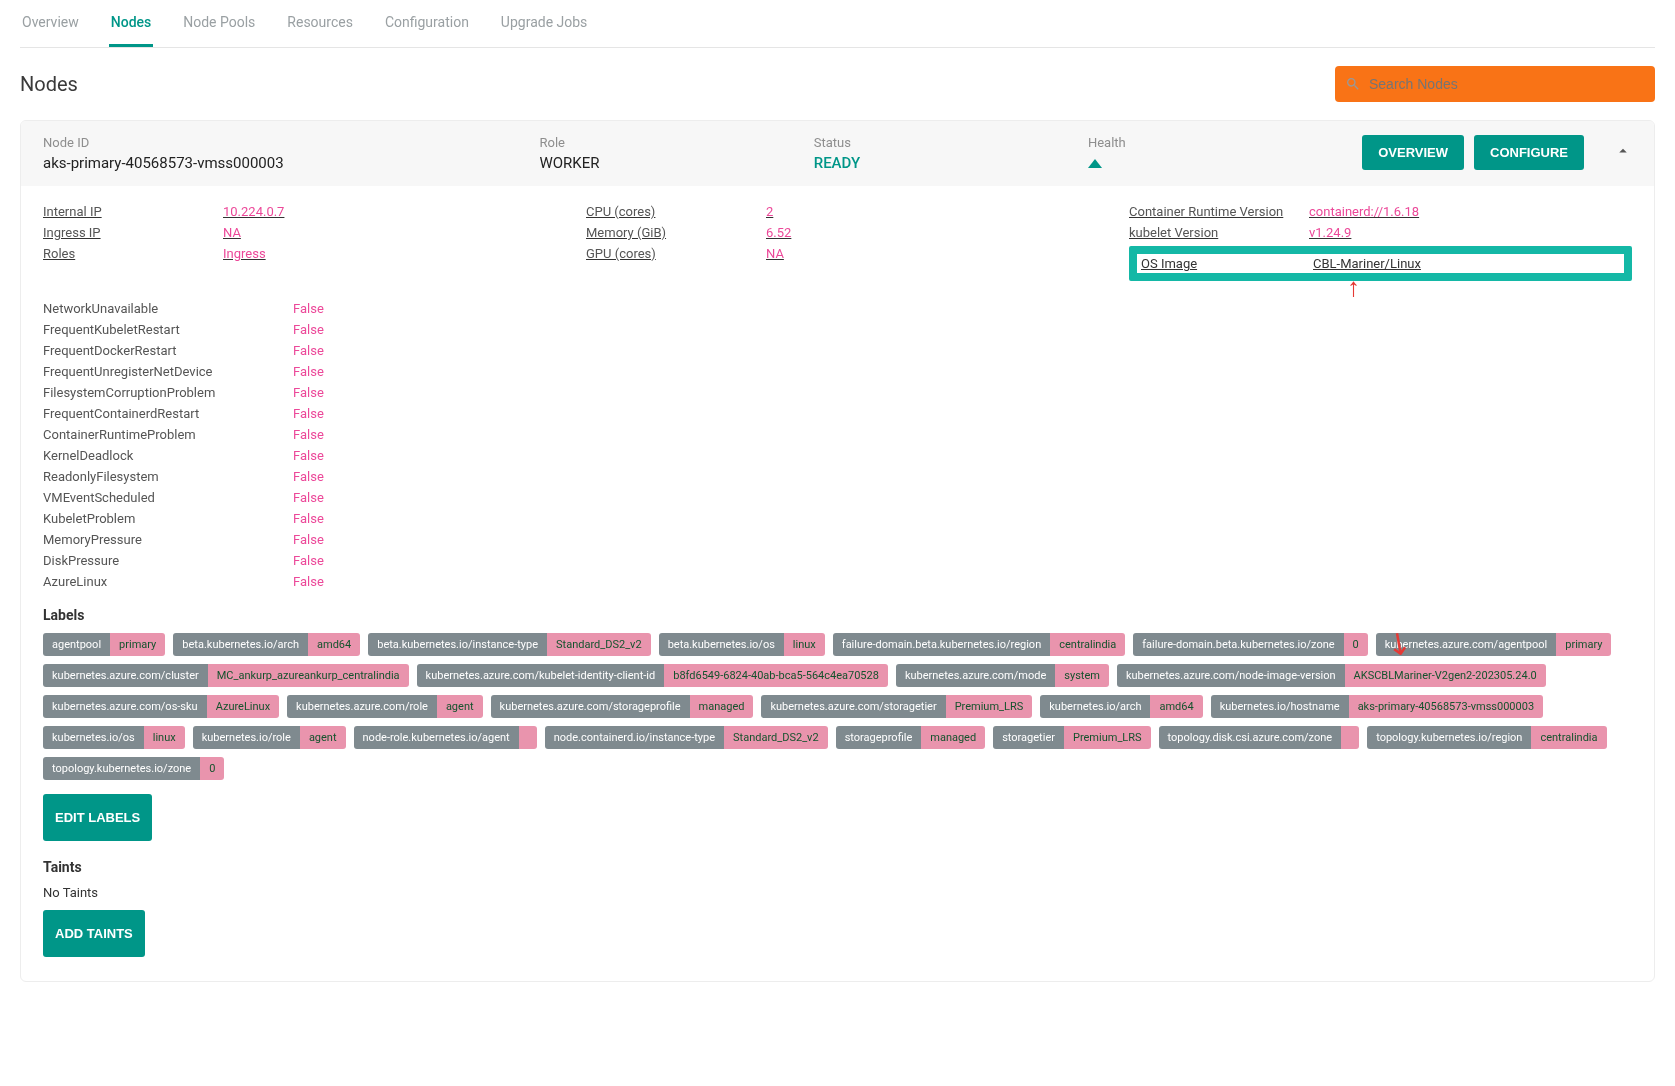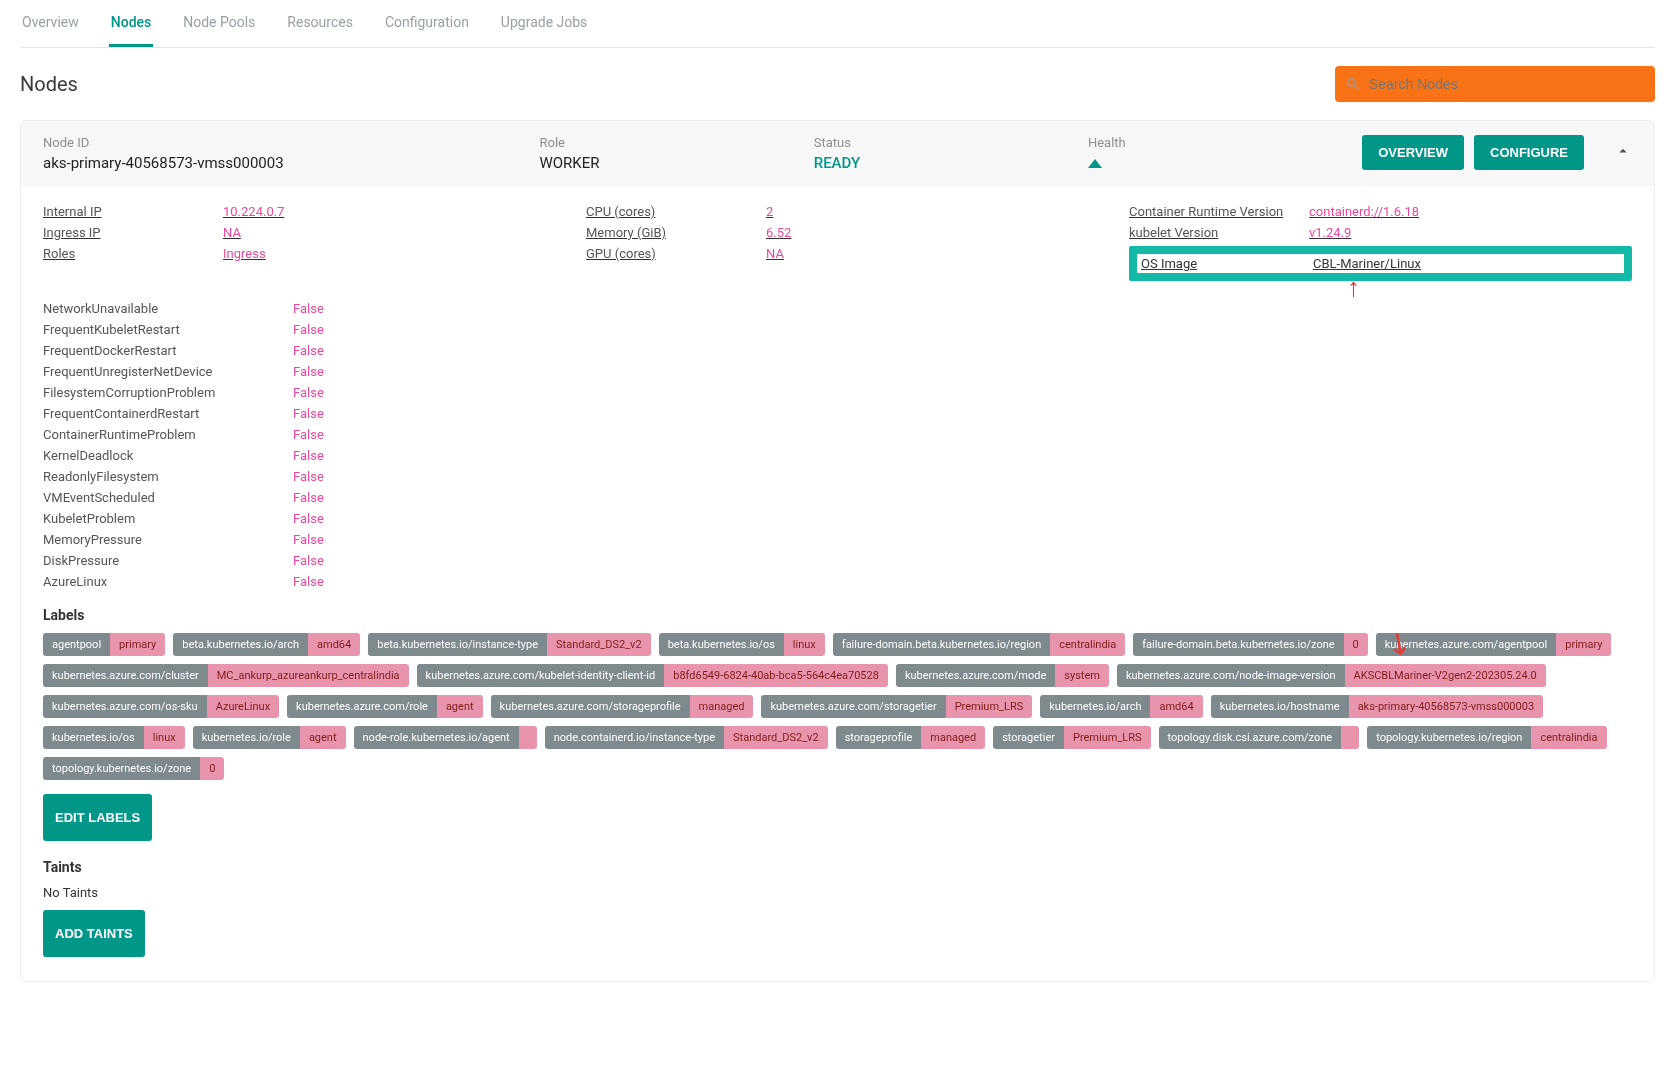--- a/index.html
+++ b/index.html
@@ -34,21 +34,21 @@
   .info-col .kv .k { width: 180px; }
   .os-highlight { border: 8px solid #14b8a6; padding: 2px 4px; border-radius: 2px; position: relative; display:flex; }
   .os-highlight .k { width: 172px !important; }
   .arrow-down { position: absolute; color:#e53935; font-size: 26px; left: 210px; top: 20px; line-height: 1; }
   .cond-list { margin: 6px 0 18px; }
   .cond-list .kv .k { width: 250px; }
   .section-label { font-weight: 700; margin: 8px 0 10px; font-size: 14px; }
   .labels-wrap { display: flex; flex-wrap: wrap; gap: 8px; margin-bottom: 14px; position: relative; }
   .label-pair { display: inline-flex; border-radius: 3px; overflow: hidden; font-size: 11px; }
   .label-key { background: #7f8a8f; color: #fff; padding: 5px 9px; }
-  .label-val { background: #e994ad; color: #7f1d1d; padding: 5px 9px; }
+  .label-val { background: #e994ad; color: #14532d; padding: 5px 9px; }
   .annot-arrow { position: absolute; right: 220px; top: -8px; color: #e53935; font-size: 30px; transform: rotate(35deg); }
   .taints-none { margin: 4px 0 10px; }
 </style>
 </head>
 <body>
 
 <div class="tabs" id="tabs">
     <div class="tab">Overview</div>
     <div class="tab active">Nodes</div>
     <div class="tab">Node Pools</div>

